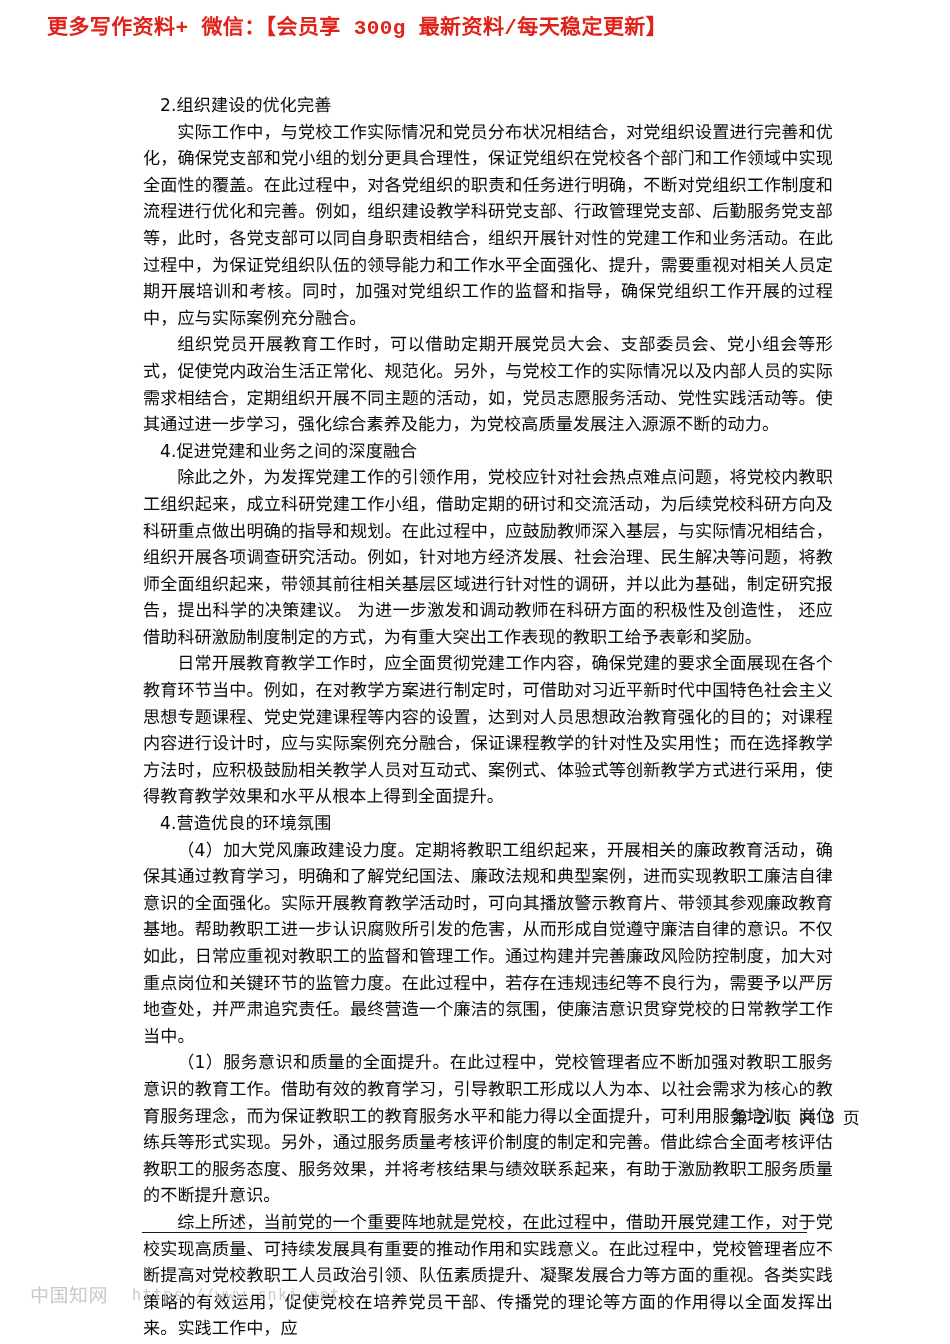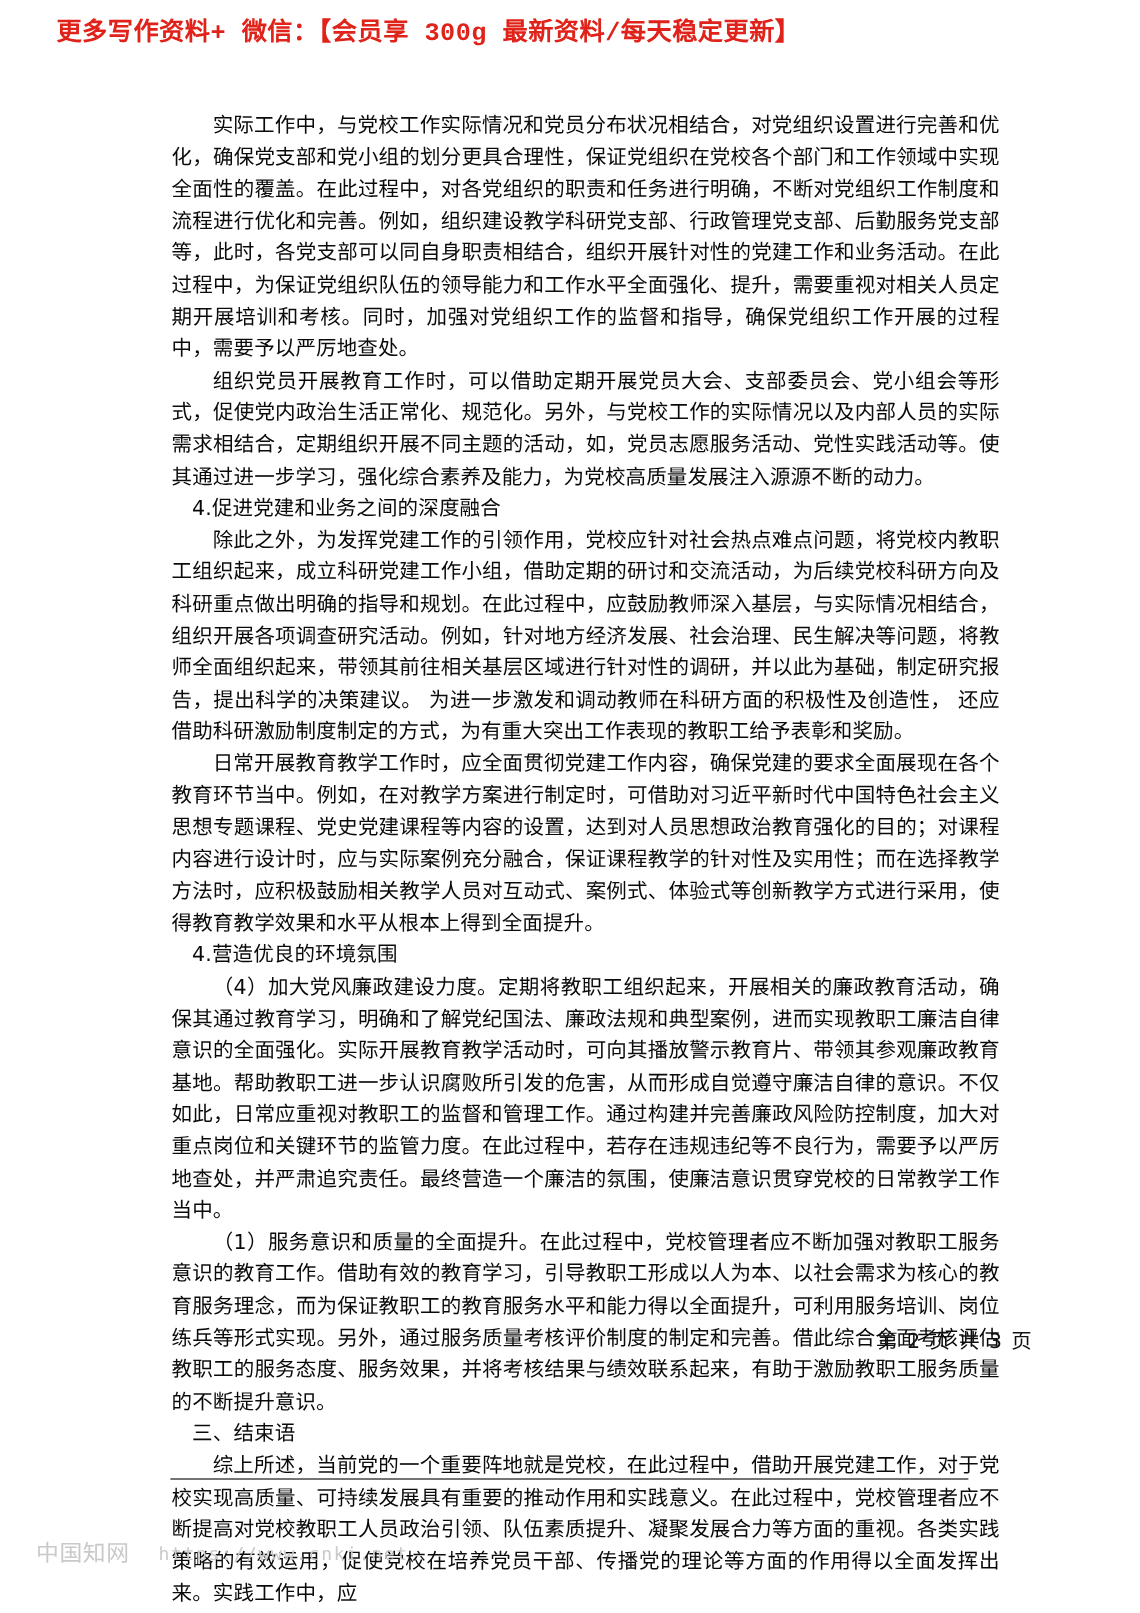--- a/index.html
+++ b/index.html
@@ -115,29 +115,29 @@
   }
 </style>
 </head>
 <body>
 
 <div class="page">
 
   <div class="promo-header">更多写作资料+ 微信：【会员享 300g 最新资料/每天稳定更新】</div>
 
   <div class="doc-body">
-      <p class="body">实际工作中，与党校工作实际情况和党员分布状况相结合，对党组织设置进行完善和优化，确保党支部和党小组的划分更具合理性，保证党组织在党校各个部门和工作领域中实现全面性的覆盖。在此过程中，对各党组织的职责和任务进行明确，不断对党组织工作制度和流程进行优化和完善。例如，组织建设教学科研党支部、行政管理党支部、后勤服务党支部等，此时，各党支部可以同自身职责相结合，组织开展针对性的党建工作和业务活动。在此过程中，为保证党组织队伍的领导能力和工作水平全面强化、提升，需要重视对相关人员定期开展培训和考核。同时，加强对党组织工作的监督和指导，确保党组织工作开展的过程中，需要予以严厉地查处。</p>
+      <p class="heading">2.组织建设的优化完善</p>
+      <p class="body">实际工作中，与党校工作实际情况和党员分布状况相结合，对党组织设置进行完善和优化，确保党支部和党小组的划分更具合理性，保证党组织在党校各个部门和工作领域中实现全面性的覆盖。在此过程中，对各党组织的职责和任务进行明确，不断对党组织工作制度和流程进行优化和完善。例如，组织建设教学科研党支部、行政管理党支部、后勤服务党支部等，此时，各党支部可以同自身职责相结合，组织开展针对性的党建工作和业务活动。在此过程中，为保证党组织队伍的领导能力和工作水平全面强化、提升，需要重视对相关人员定期开展培训和考核。同时，加强对党组织工作的监督和指导，确保党组织工作开展的过程中，应与实际案例充分融合。</p>
       <p class="body">组织党员开展教育工作时，可以借助定期开展党员大会、支部委员会、党小组会等形式，促使党内政治生活正常化、规范化。另外，与党校工作的实际情况以及内部人员的实际需求相结合，定期组织开展不同主题的活动，如，党员志愿服务活动、党性实践活动等。使其通过进一步学习，强化综合素养及能力，为党校高质量发展注入源源不断的动力。</p>
       <p class="heading">4.促进党建和业务之间的深度融合</p>
       <p class="body">除此之外，为发挥党建工作的引领作用，党校应针对社会热点难点问题，将党校内教职工组织起来，成立科研党建工作小组，借助定期的研讨和交流活动，为后续党校科研方向及科研重点做出明确的指导和规划。在此过程中，应鼓励教师深入基层，与实际情况相结合，组织开展各项调查研究活动。例如，针对地方经济发展、社会治理、民生解决等问题，将教师全面组织起来，带领其前往相关基层区域进行针对性的调研，并以此为基础，制定研究报告，提出科学的决策建议。 为进一步激发和调动教师在科研方面的积极性及创造性， 还应借助科研激励制度制定的方式，为有重大突出工作表现的教职工给予表彰和奖励。</p>
       <p class="body">日常开展教育教学工作时，应全面贯彻党建工作内容，确保党建的要求全面展现在各个教育环节当中。例如，在对教学方案进行制定时，可借助对习近平新时代中国特色社会主义思想专题课程、党史党建课程等内容的设置，达到对人员思想政治教育强化的目的；对课程内容进行设计时，应与实际案例充分融合，保证课程教学的针对性及实用性；而在选择教学方法时，应积极鼓励相关教学人员对互动式、案例式、体验式等创新教学方式进行采用，使得教育教学效果和水平从根本上得到全面提升。</p>
       <p class="heading">4.营造优良的环境氛围</p>
       <p class="body">（4）加大党风廉政建设力度。定期将教职工组织起来，开展相关的廉政教育活动，确保其通过教育学习，明确和了解党纪国法、廉政法规和典型案例，进而实现教职工廉洁自律意识的全面强化。实际开展教育教学活动时，可向其播放警示教育片、带领其参观廉政教育基地。帮助教职工进一步认识腐败所引发的危害，从而形成自觉遵守廉洁自律的意识。不仅如此，日常应重视对教职工的监督和管理工作。通过构建并完善廉政风险防控制度，加大对重点岗位和关键环节的监管力度。在此过程中，若存在违规违纪等不良行为，需要予以严厉地查处，并严肃追究责任。最终营造一个廉洁的氛围，使廉洁意识贯穿党校的日常教学工作当中。</p>
       <p class="body">（1）服务意识和质量的全面提升。在此过程中，党校管理者应不断加强对教职工服务意识的教育工作。借助有效的教育学习，引导教职工形成以人为本、以社会需求为核心的教育服务理念，而为保证教职工的教育服务水平和能力得以全面提升，可利用服务培训、岗位练兵等形式实现。另外，通过服务质量考核评价制度的制定和完善。借此综合全面考核评估教职工的服务态度、服务效果，并将考核结果与绩效联系起来，有助于激励教职工服务质量的不断提升意识。</p>
-      <p class="heading">三、结束语</p>
       <p class="body">综上所述，当前党的一个重要阵地就是党校，在此过程中，借助开展党建工作，对于党校实现高质量、可持续发展具有重要的推动作用和实践意义。在此过程中，党校管理者应不断提高对党校教职工人员政治引领、队伍素质提升、凝聚发展合力等方面的重视。各类实践策略的有效运用，促使党校在培养党员干部、传播党的理论等方面的作用得以全面发挥出来。实践工作中，应</p>
     </div>
 
   <div class="page-number">第 2 页 共 3 页</div>
 
   <div class="bottom-rule"></div>
 
   <div class="cnki">
     <span class="cnki-logo">中国知网</span>
     <span class="cnki-url">https://www.cnki.net</span>

